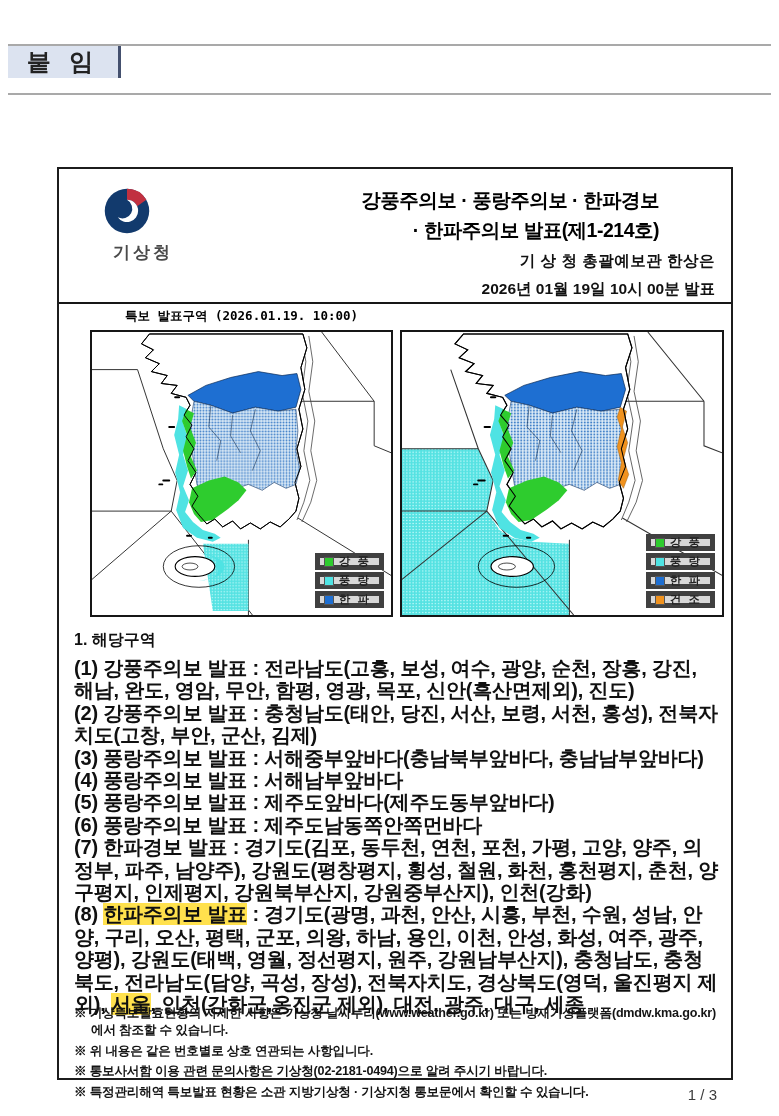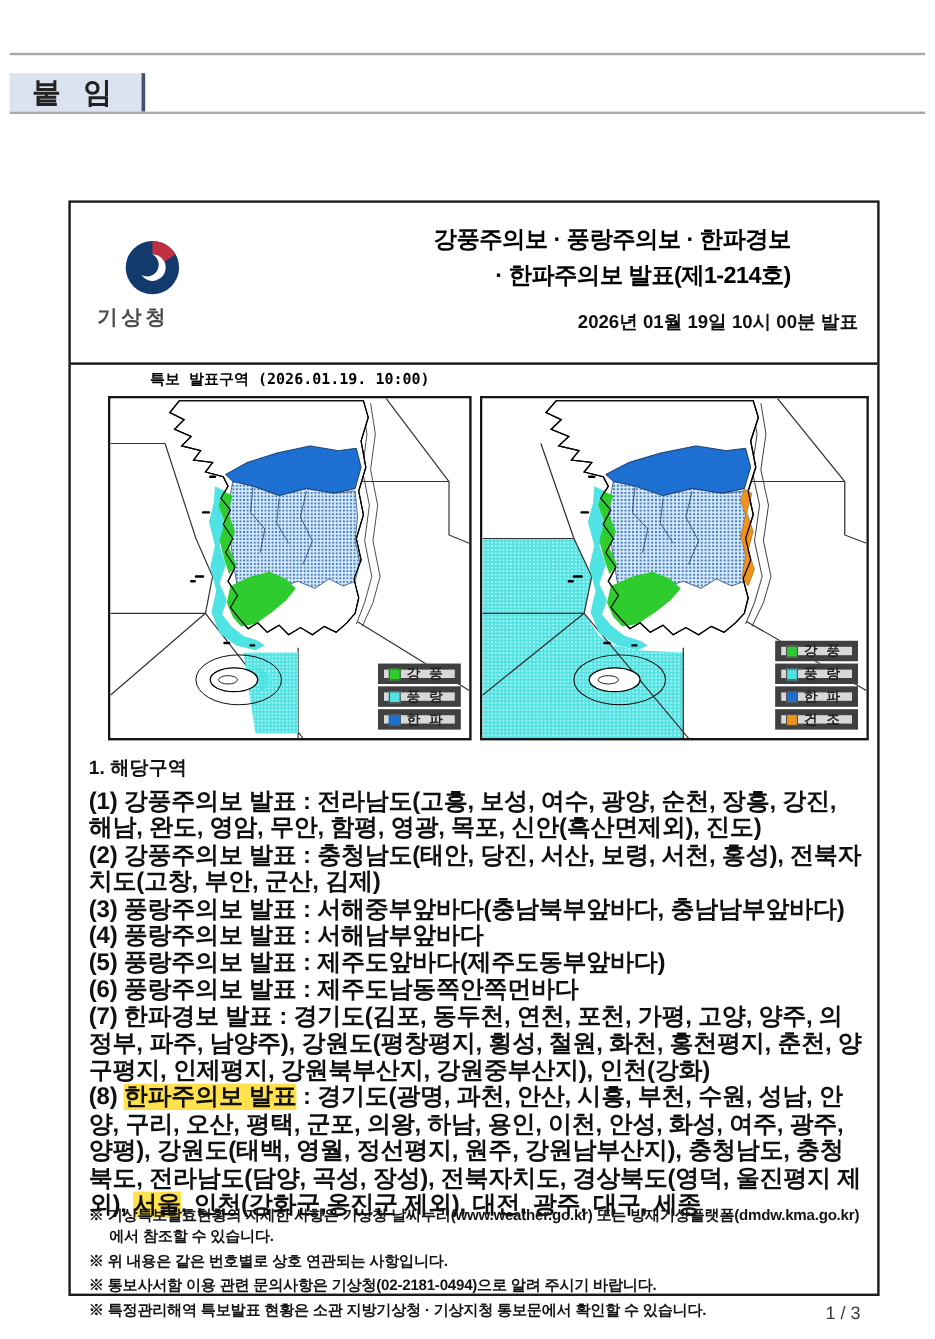--- a/index.html
+++ b/index.html
@@ -2,30 +2,30 @@
 <html><head>
 <meta charset="utf-8">
 <style>
   * { margin:0; padding:0; box-sizing:border-box; }
   html,body { width:779px; height:1116px; background:#fff; font-family:"Liberation Sans", sans-serif; color:#111; }
   .page { position:relative; width:779px; height:1116px; background:#fff; overflow:hidden; }
 
   
   .hr { position:absolute; left:8px; width:763px; height:2px; background:#a9a9a9; }
   .hr.top { top:44px; } .hr.bot { top:93px; }
-  .att-row { position:absolute; left:8px; top:46px; width:763px; height:47px; display:flex; align-items:flex-end; }
+  .att-row { position:absolute; left:8px; top:46px; width:763px; height:47px; display:flex; align-items:flex-start; }
   .att-tag { width:113px; background:#dce3f0; display:flex; align-items:center; justify-content:center;
              font-size:24px; font-weight:700; letter-spacing:6px; color:#222; border-right:3px solid #44506e; }
   .att-title { flex:1; display:flex; align-items:center; padding-left:16px;
                font-size:27px; font-weight:800; letter-spacing:-1px; color:#000; }
 
   
   .doc { position:absolute; left:57px; top:167px; width:676px; height:913px; border:2px solid #1c1c1c; background:#fff; }
 
-  .logo { position:absolute; left:22px; top:24px; width:92px; text-align:left; }
+  .logo { position:absolute; left:22px; top:12px; width:92px; text-align:right; }
   .logo svg { display:block; margin:0 auto; }
   .logo .agency { margin-top:2px; font-size:17px; letter-spacing:3px; color:#4a4a4a; font-weight:600; }
 
   .doc-title { position:absolute; left:130px; top:16px; width:470px; text-align:right;
                font-size:19.5px; font-weight:800; line-height:30px; color:#000; letter-spacing:-0.5px; }
 
   .issuer { position:absolute; right:16px; top:82px; text-align:right; font-weight:800; }
   .issuer .line1 { font-size:15.5px; letter-spacing:0.5px; }
   .issuer .line2 { font-size:15.5px; margin-top:7px; }
 
@@ -78,20 +78,21 @@
       </svg>
       <div class="agency">기상청</div>
     </div>
 
     <div class="doc-title">
       <div>강풍주의보 · 풍랑주의보 · 한파경보</div>
       <div>· 한파주의보 발표(제1-214호)</div>
     </div>
 
     <div class="issuer">
+      <div class="line1">기 상 청 총괄예보관 한상은</div>
       <div class="line2">2026년 01월 19일 10시 00분 발표</div>
     </div>
 
     <div class="doc-divider"></div>
 
     <div class="map-title l">특보 발표구역 (2026.01.19.  10:00)</div>
 
     <div class="mapbox l">
       <svg class="mapsvg" viewBox="0 0 302 286" preserveAspectRatio="none">
           <defs>

